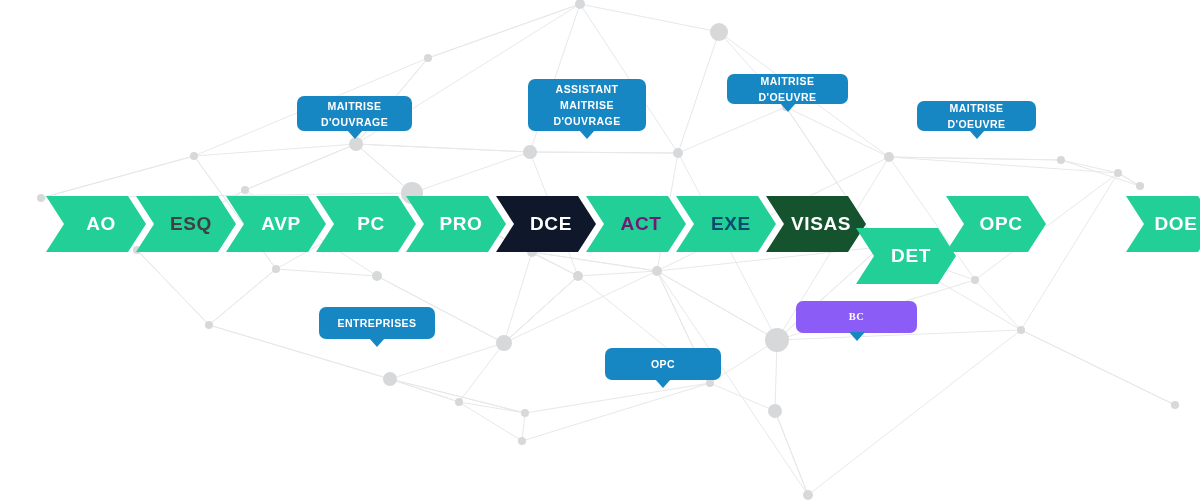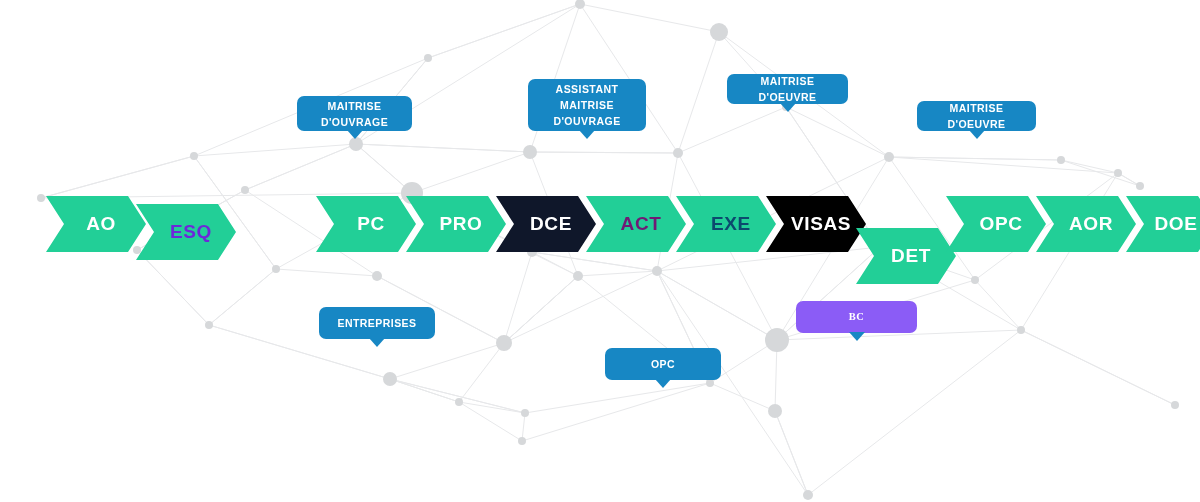--- a/index.html
+++ b/index.html
@@ -191,50 +191,50 @@
   </div>
 
   <div class="callout" style="left: 917px; top: 101px; width: 119px; height: 30px; background: rgb(23, 135, 196); color: rgb(255, 255, 255);">
     <span class="txt">MAITRISE D'OEUVRE</span>
   </div>
 
   <div id="process-bar">
     <div class="chev" style="left: 30px; width: 100px; background: rgb(34, 207, 151); clip-path: polygon(0% 0%, 82% 0%, 100% 50%, 82% 100%, 0% 100%, 18% 50%); color: rgb(255, 255, 255);">
       <span>AO</span>
     </div>
-    <div class="chev" style="left: 120px; width: 100px; background: rgb(34, 207, 151); clip-path: polygon(0% 0%, 82% 0%, 100% 50%, 82% 100%, 0% 100%, 18% 50%); color: #6d28d9; margin-top: 8px;">
+    <div class="chev" style="left: 120px; width: 100px; background: rgb(34, 207, 151); clip-path: polygon(0% 0%, 82% 0%, 100% 50%, 82% 100%, 0% 100%, 18% 50%); color: #404040;">
       <span>ESQ</span>
+    </div>
+    <div class="chev" style="left: 210px; width: 100px; background: rgb(34, 207, 151); clip-path: polygon(0% 0%, 82% 0%, 100% 50%, 82% 100%, 0% 100%, 18% 50%); color: rgb(255, 255, 255);">
+      <span>AVP</span>
     </div>
     <div class="chev" style="left: 300px; width: 100px; background: rgb(34, 207, 151); clip-path: polygon(0% 0%, 82% 0%, 100% 50%, 82% 100%, 0% 100%, 18% 50%); color: rgb(255, 255, 255);">
       <span>PC</span>
     </div>
     <div class="chev" style="left: 390px; width: 100px; background: rgb(34, 207, 151); clip-path: polygon(0% 0%, 82% 0%, 100% 50%, 82% 100%, 0% 100%, 18% 50%); color: rgb(255, 255, 255);">
       <span>PRO</span>
     </div>
     <div class="chev" style="left: 480px; width: 100px; background: #0f172a; clip-path: polygon(0% 0%, 82% 0%, 100% 50%, 82% 100%, 0% 100%, 18% 50%); color: rgb(255, 255, 255);">
       <span>DCE</span>
     </div>
     <div class="chev" style="left: 570px; width: 100px; background: rgb(34, 207, 151); clip-path: polygon(0% 0%, 82% 0%, 100% 50%, 82% 100%, 0% 100%, 18% 50%); color: #701a75;">
       <span>ACT</span>
     </div>
     <div class="chev" style="left: 660px; width: 100px; background: rgb(34, 207, 151); clip-path: polygon(0% 0%, 82% 0%, 100% 50%, 82% 100%, 0% 100%, 18% 50%); color: #0c4a6e;">
       <span>EXE</span>
     </div>
-    <div class="chev" style="left: 750px; width: 100px; background: #000000; clip-path: polygon(0% 0%, 82% 0%, 100% 50%, 82% 100%, 0% 100%, 18% 50%); color: rgb(255, 255, 255); align-items: center;">
+    <div class="chev" style="left: 750px; width: 100px; background: #14532d; clip-path: polygon(0% 0%, 82% 0%, 100% 50%, 82% 100%, 0% 100%, 18% 50%); color: rgb(255, 255, 255); align-items: center;">
       <span>VISAS</span>
     </div>
     <div class="chev" style="left: 840px; width: 100px; background: rgb(34, 207, 151); clip-path: polygon(0% 0%, 82% 0%, 100% 50%, 82% 100%, 0% 100%, 18% 50%); color: rgb(255, 255, 255); margin-top: 32px;">
       <span>DET</span>
     </div>
     <div class="chev" style="left: 930px; width: 100px; background: rgb(34, 207, 151); clip-path: polygon(0% 0%, 82% 0%, 100% 50%, 82% 100%, 0% 100%, 18% 50%); color: rgb(255, 255, 255);">
       <span>OPC</span>
     </div>
-    <div class="chev" style="left: 1020px; width: 100px; background: rgb(34, 207, 151); clip-path: polygon(0% 0%, 82% 0%, 100% 50%, 82% 100%, 0% 100%, 18% 50%); color: rgb(255, 255, 255);">
-      <span>AOR</span>
-    </div>
     <div class="chev" style="left: 1110px; width: 90px; background: rgb(34, 207, 151); clip-path: polygon(0% 0%, 80% 0%, 100% 50%, 80% 100%, 0% 100%, 20% 50%); color: rgb(255, 255, 255);">
       <span>DOE</span>
     </div>
   </div>
 
   <div class="callout" style="left: 319px; top: 307px; width: 116px; height: 32px; background: rgb(23, 135, 196); color: rgb(255, 255, 255);">
     <span class="txt">ENTREPRISES</span>
   </div>
 
   <div class="callout" style="left: 605px; top: 348px; width: 116px; height: 32px; background: rgb(23, 135, 196); color: rgb(255, 255, 255);">

